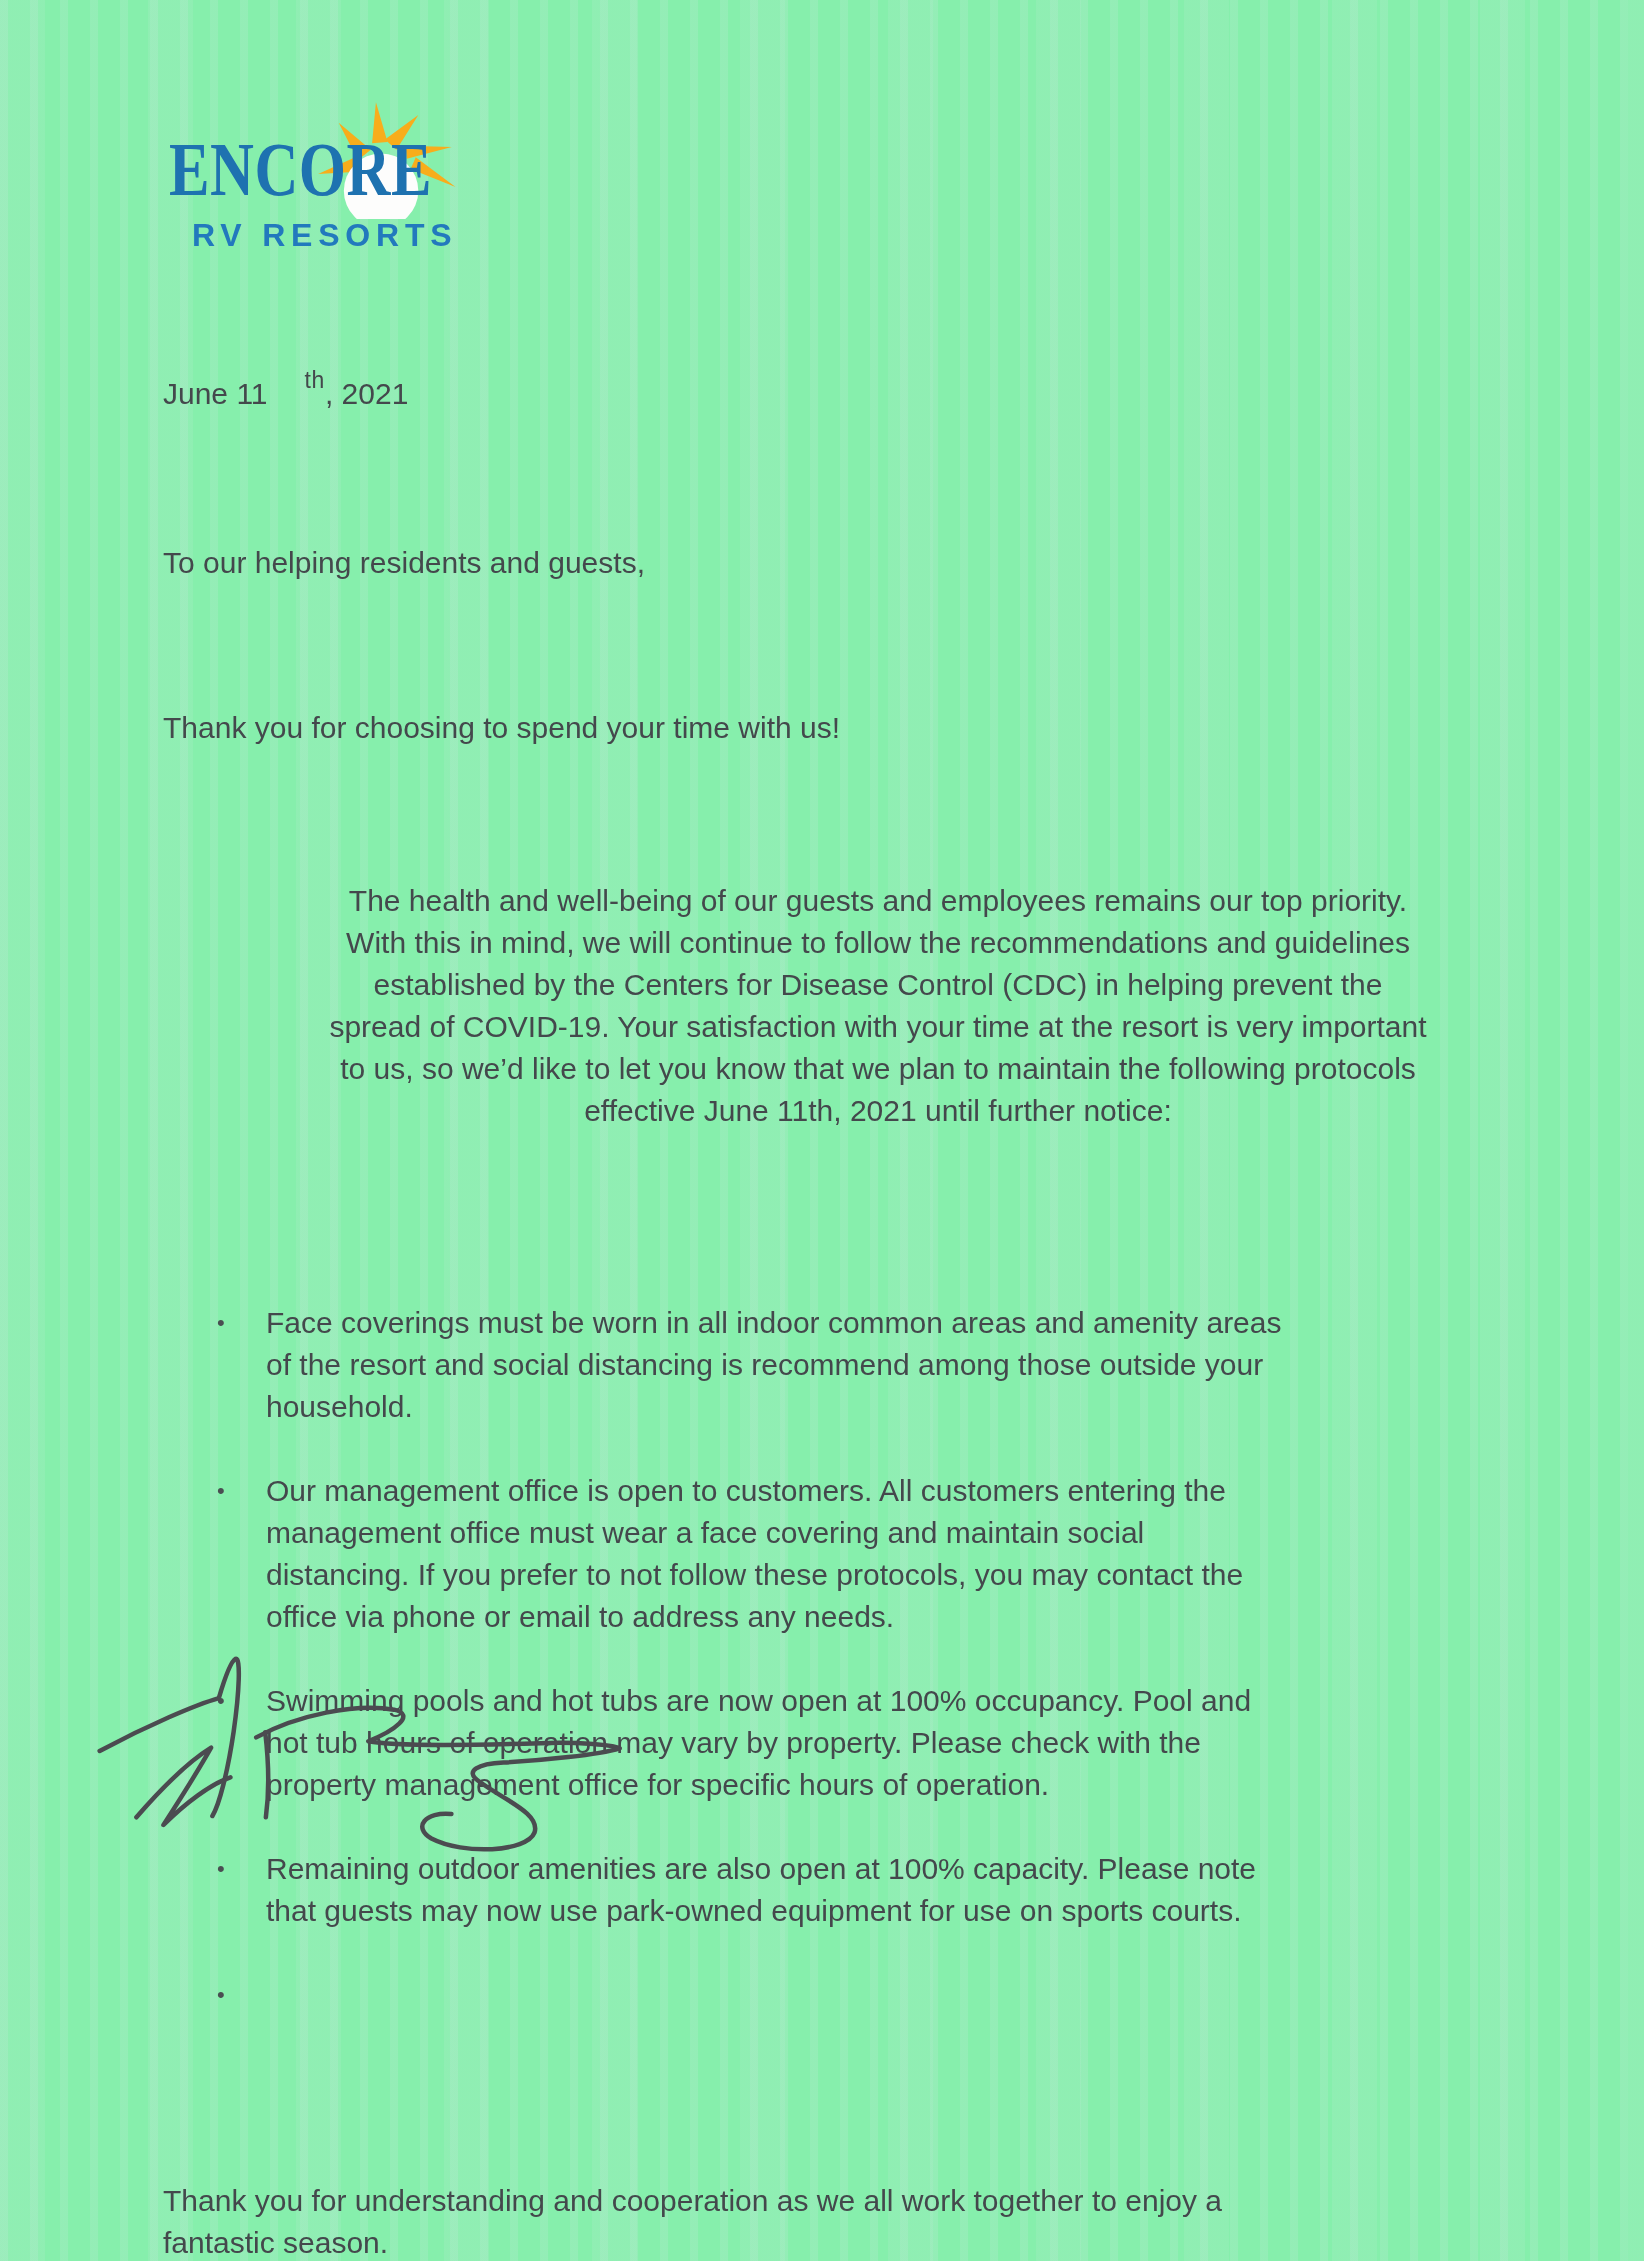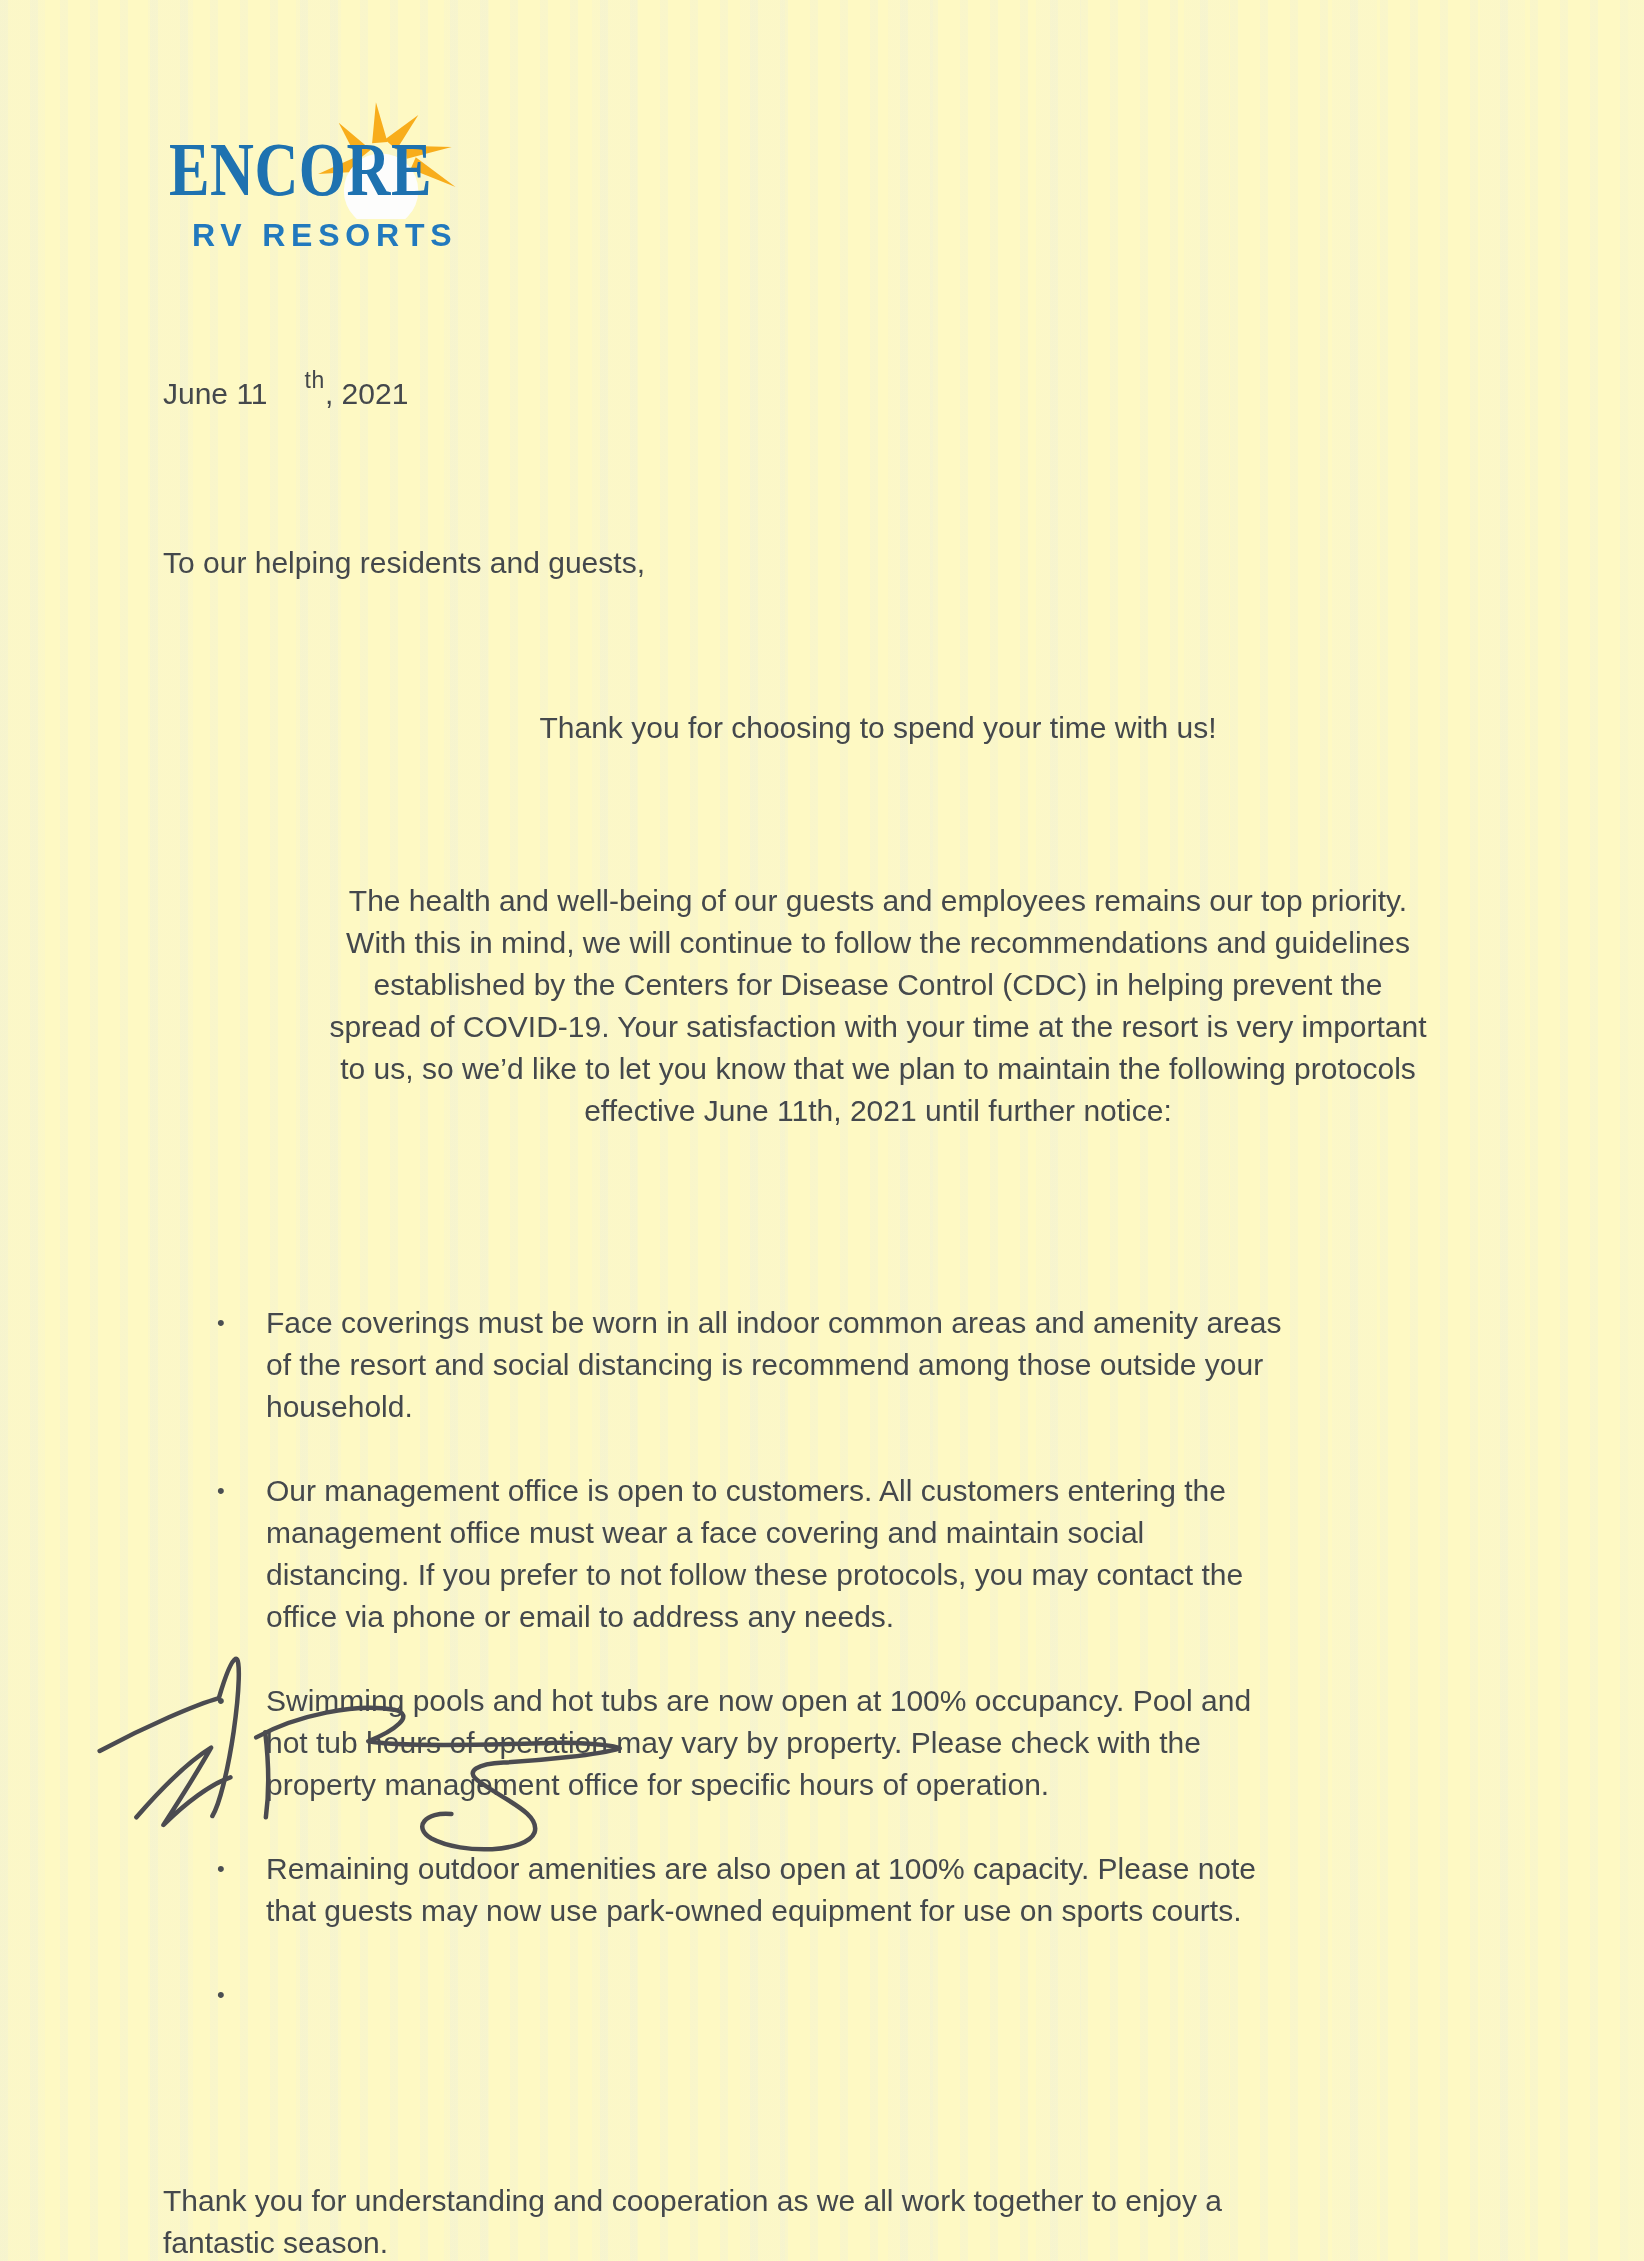--- a/index.html
+++ b/index.html
@@ -4,21 +4,21 @@
 <style>
   html, body {
     margin: 0;
     padding: 0;
     background: #e8e8e8;
   }
   .page {
     position: relative;
     width: 1644px;
     height: 2261px;
-    background: #fef9c3;
+    background: #86efac;
     font-family: "Liberation Sans", sans-serif;
     color: #44484c;
     overflow: hidden;
   }
   
   .scan-texture {
     position: absolute;
     inset: 0;
     background:
       repeating-linear-gradient(90deg,
@@ -83,21 +83,21 @@
     white-space: pre-line;
   }
   .date-line   { margin-top: 317px; }
   .date-line sup {
     font-size: 23px;
     vertical-align: 15.5px;
     letter-spacing: 0.6px;
     margin-left: 37px;
   }
   .salutation  { margin-top: 43px; }
-  .intro-line  { margin-top: 39px; text-align: center; }
+  .intro-line  { margin-top: 39px; }
   .body-paragraph { margin-top: 47px; text-align: center; }
 
   ul.bullet-list {
     list-style: none;
     margin: 44px 0 0 0;
     padding: 0;
   }
   ul.bullet-list li {
     position: relative;
     padding-left: 103px;

